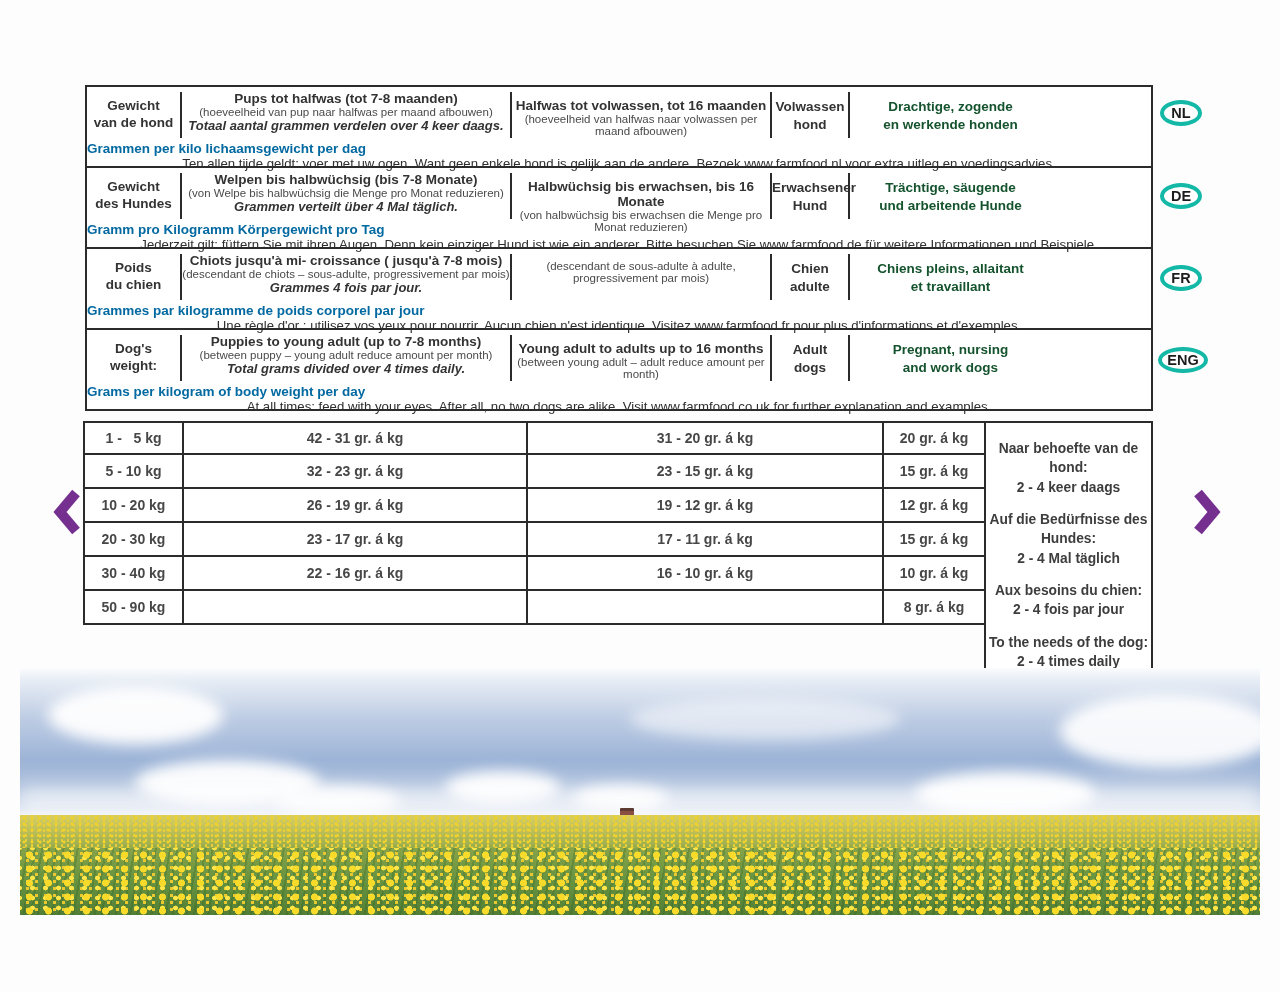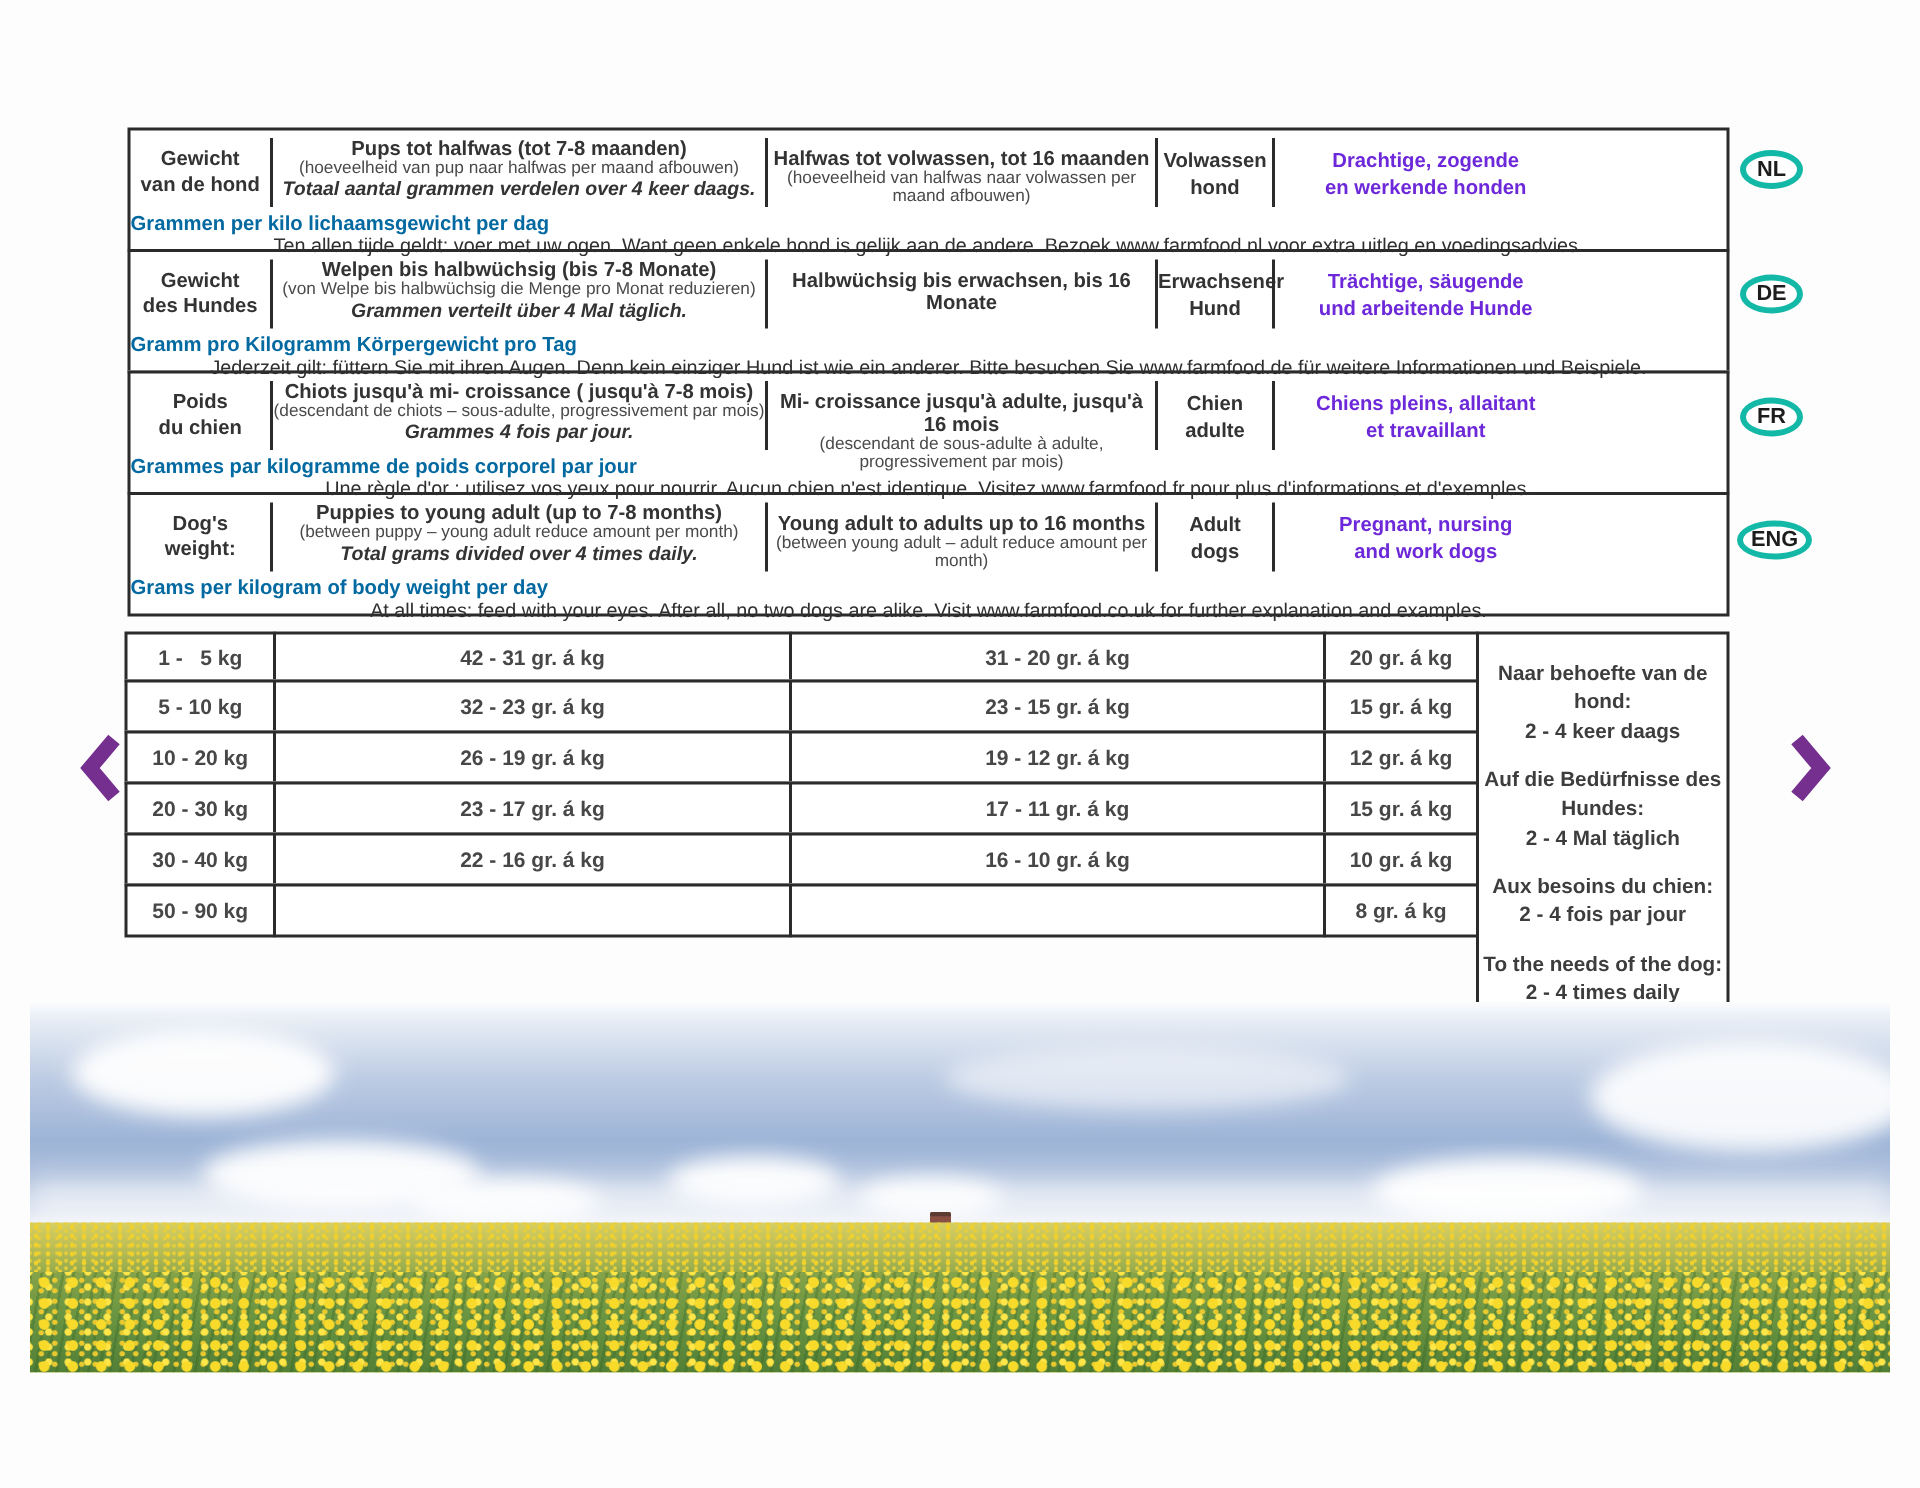--- a/index.html
+++ b/index.html
@@ -11,21 +11,21 @@
   .lang-sec{box-sizing:border-box;border:2px solid #2b2b2b;height:83px;margin-top:-2px;
             background:#fff;padding-top:3px;}
   .lang-sec:first-child{margin-top:0;}
   .sec-top{display:flex;align-items:flex-start;height:51px;}
   .vsep{width:2px;height:46px;background:#2b2b2b;margin-top:2px;flex:0 0 2px;}
   .cell{box-sizing:border-box;text-align:center;}
   .c1{width:93px;font-weight:700;font-size:13.5px;line-height:1.25;padding-top:8px;white-space:pre-line;color:#333;}
   .c2{width:328px;padding-top:1px;}
   .c3{width:258px;padding-top:8px;}
   .c4{width:76px;font-weight:700;font-size:13.5px;line-height:1.3;padding-top:8px;white-space:pre-line;color:#333;}
-  .c5{width:182px;font-weight:700;font-size:13.5px;line-height:1.3;padding-top:8px;white-space:pre-line;color:#6d28d9;padding-left:19px;}
+  .c5{width:182px;font-weight:700;font-size:13.5px;line-height:1.3;padding-top:8px;white-space:pre-line;color:#14532d;padding-left:19px;}
   .l1{font-weight:700;font-size:13.5px;color:#333;}
   .l2{font-size:11.5px;color:#4a4a4a;}
   .l3{font-weight:700;font-style:italic;font-size:13px;color:#333;}
   .sec-bold{text-align:left;font-weight:700;font-size:13.5px;color:#0369a1;line-height:15px;}
   .sec-advice{text-align:center;font-size:13.2px;color:#2f2f2f;line-height:15px;}
 
   
   .badge{position:absolute;box-sizing:border-box;height:26px;border:4px solid #14b8a6;border-radius:50%;
          background:#fff;display:flex;align-items:center;justify-content:center;
          font-weight:700;font-size:14.5px;color:#1c1c1c;}
@@ -112,20 +112,21 @@
 des Hundes</div>
         <div class="vsep"></div>
         <div class="cell c2">
           <div class="l1">Welpen bis halbwüchsig (bis 7-8 Monate)</div>
           <div class="l2">(von Welpe bis halbwüchsig die Menge pro Monat reduzieren)</div>
           <div class="l3">Grammen verteilt über 4 Mal täglich.</div>
         </div>
         <div class="vsep"></div>
         <div class="cell c3">
           <div class="l1">Halbwüchsig bis erwachsen, bis 16 Monate</div>
+          <div class="l2">(von halbwüchsig bis erwachsen die Menge pro Monat reduzieren)</div>
         </div>
         <div class="vsep"></div>
         <div class="cell c4">Erwachsener
 Hund</div>
         <div class="vsep"></div>
         <div class="cell c5">Trächtige, säugende
 und arbeitende Hunde</div>
       </div>
       <div class="sec-bold">Gramm pro Kilogramm Körpergewicht pro Tag</div>
       <div class="sec-advice">Jederzeit gilt: füttern Sie mit ihren Augen. Denn kein einziger Hund ist wie ein anderer. Bitte besuchen Sie www.farmfood.de für weitere Informationen und Beispiele.</div>
@@ -136,21 +137,20 @@
         <div class="cell c1">Poids
 du chien</div>
         <div class="vsep"></div>
         <div class="cell c2">
           <div class="l1">Chiots jusqu'à mi- croissance ( jusqu'à 7-8 mois)</div>
           <div class="l2">(descendant de chiots – sous-adulte, progressivement par mois)</div>
           <div class="l3">Grammes 4 fois par jour.</div>
         </div>
         <div class="vsep"></div>
         <div class="cell c3">
-          <div class="l1">Mi- croissance jusqu'à adulte, jusqu'à 16 mois</div>
           <div class="l2">(descendant de sous-adulte à adulte, progressivement par mois)</div>
         </div>
         <div class="vsep"></div>
         <div class="cell c4">Chien
 adulte</div>
         <div class="vsep"></div>
         <div class="cell c5">Chiens pleins, allaitant
 et travaillant</div>
       </div>
       <div class="sec-bold">Grammes par kilogramme de poids corporel par jour</div>

